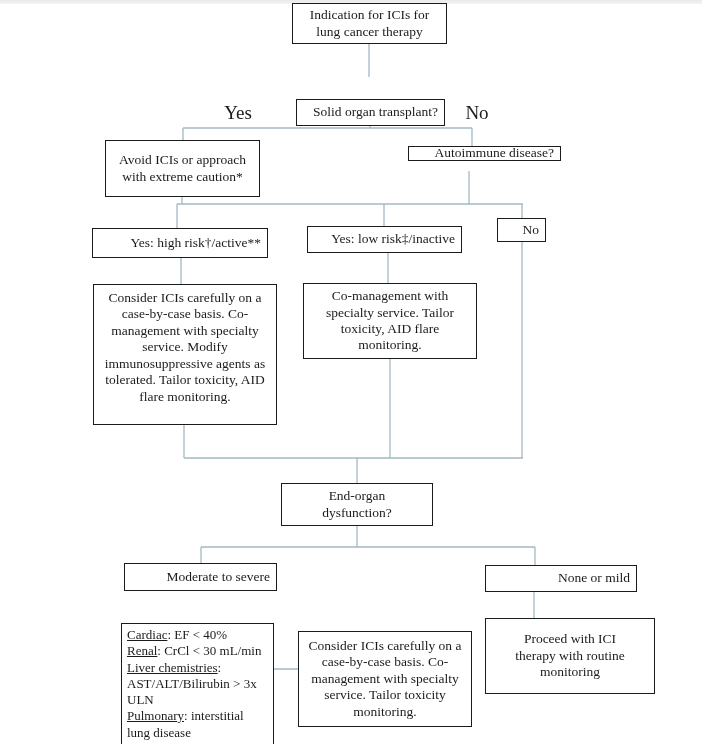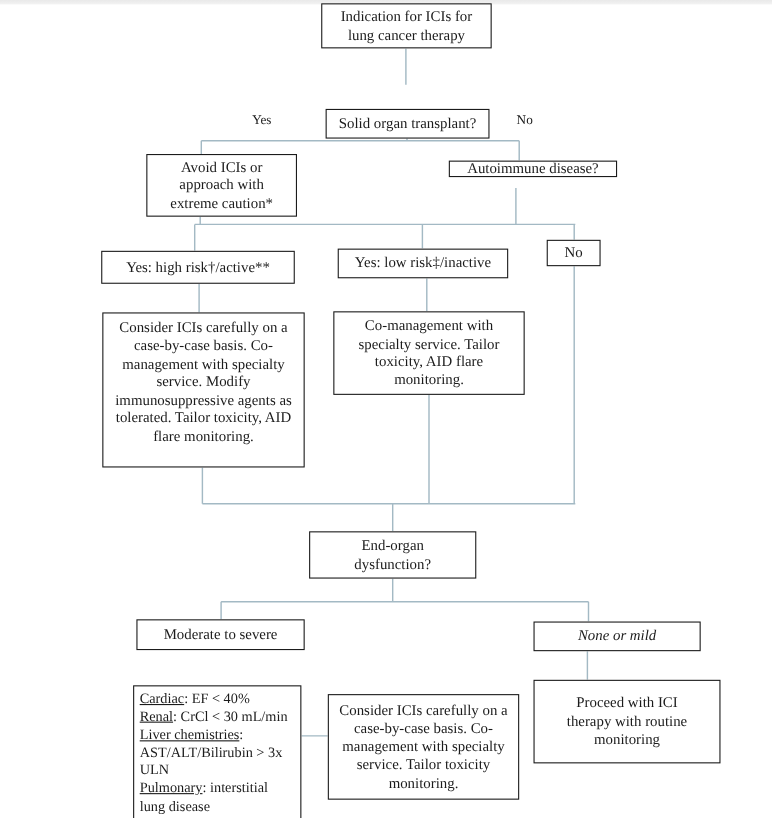--- a/index.html
+++ b/index.html
@@ -28,21 +28,21 @@
     position: absolute;
     left: 0; top: 0;
   }
   .box {
     position: absolute;
     box-sizing: border-box;
     border: 1.5px solid #1b1b1b;
     background: #ffffff;
     display: flex;
     align-items: center;
-    justify-content: center;
+    justify-content: flex-end;
     text-align: center;
     font-size: 13.5px;
     line-height: 1.22;
     padding: 2px 6px;
   }
   .box.top-align {
     align-items: flex-start;
     padding-top: 5px;
   }
   .box.narrow-text {
@@ -55,21 +55,21 @@
     text-align: left;
     padding: 3px 5px;
     font-size: 13px;
     line-height: 1.25;
     margin-top: 29px;
   }
   .crit-line { display: block; }
   .crit-line .u { text-decoration: underline; }
   .edge-label {
     position: absolute;
-    font-size: 12px;
+    font-size: 19px;
     text-align: center;
   }
 </style>
 </head>
 <body>
 
 <div class="canvas">
   <div class="top-strip"></div>
 
   <svg class="connectors" width="702" height="744" viewBox="0 0 702 744">
@@ -93,21 +93,21 @@
     <span>Solid organ transplant?</span>
   </div>
 
   <div class="edge-label" style="left:222px; top:102px; width:32px;">
     <span>Yes</span>
   </div>
   <div class="edge-label" style="left:462px; top:102px; width:30px;">
     <span>No</span>
   </div>
 
-  <div class="box" style="left:105px; top:140px; width:137px; height:57px;margin-left:28px;">
+  <div class="box" style="left:105px; top:140px; width:155px; height:57px;">
     <span>Avoid ICIs or approach with extreme caution*</span>
   </div>
 
   <div class="box" style="left:408px; top:146px; width:153px; height:15px;">
     <span>Autoimmune disease?</span>
   </div>
 
   <div class="box" style="left:92px; top:228px; width:176px; height:30px;">
     <span>Yes: high risk†/active**</span>
   </div>
@@ -129,21 +129,21 @@
   </div>
 
   <div class="box" style="left:124px; top:563px; width:153px; height:28px;">
     <span>Moderate to severe</span>
   </div>
 
   <div class="box narrow-text" style="left:281px; top:483px; width:152px; height:43px;">
     <span>End-organ dysfunction?</span>
   </div>
 
-  <div class="box" style="left:485px; top:565px; width:152px; height:27px;font-style:italic;">
+  <div class="box" style="left:485px; top:565px; width:152px; height:27px;">
     <span>None or mild</span>
   </div>
 
   <div class="box criteria" style="left:121px; top:594px; width:153px; height:139px;">
     <div class="crit-line">
       <span class="u">Cardiac</span><span>: EF &lt; 40%</span>
     </div>
     <div class="crit-line">
       <span class="u">Renal</span><span>: CrCl &lt; 30 mL/min</span>
     </div>

